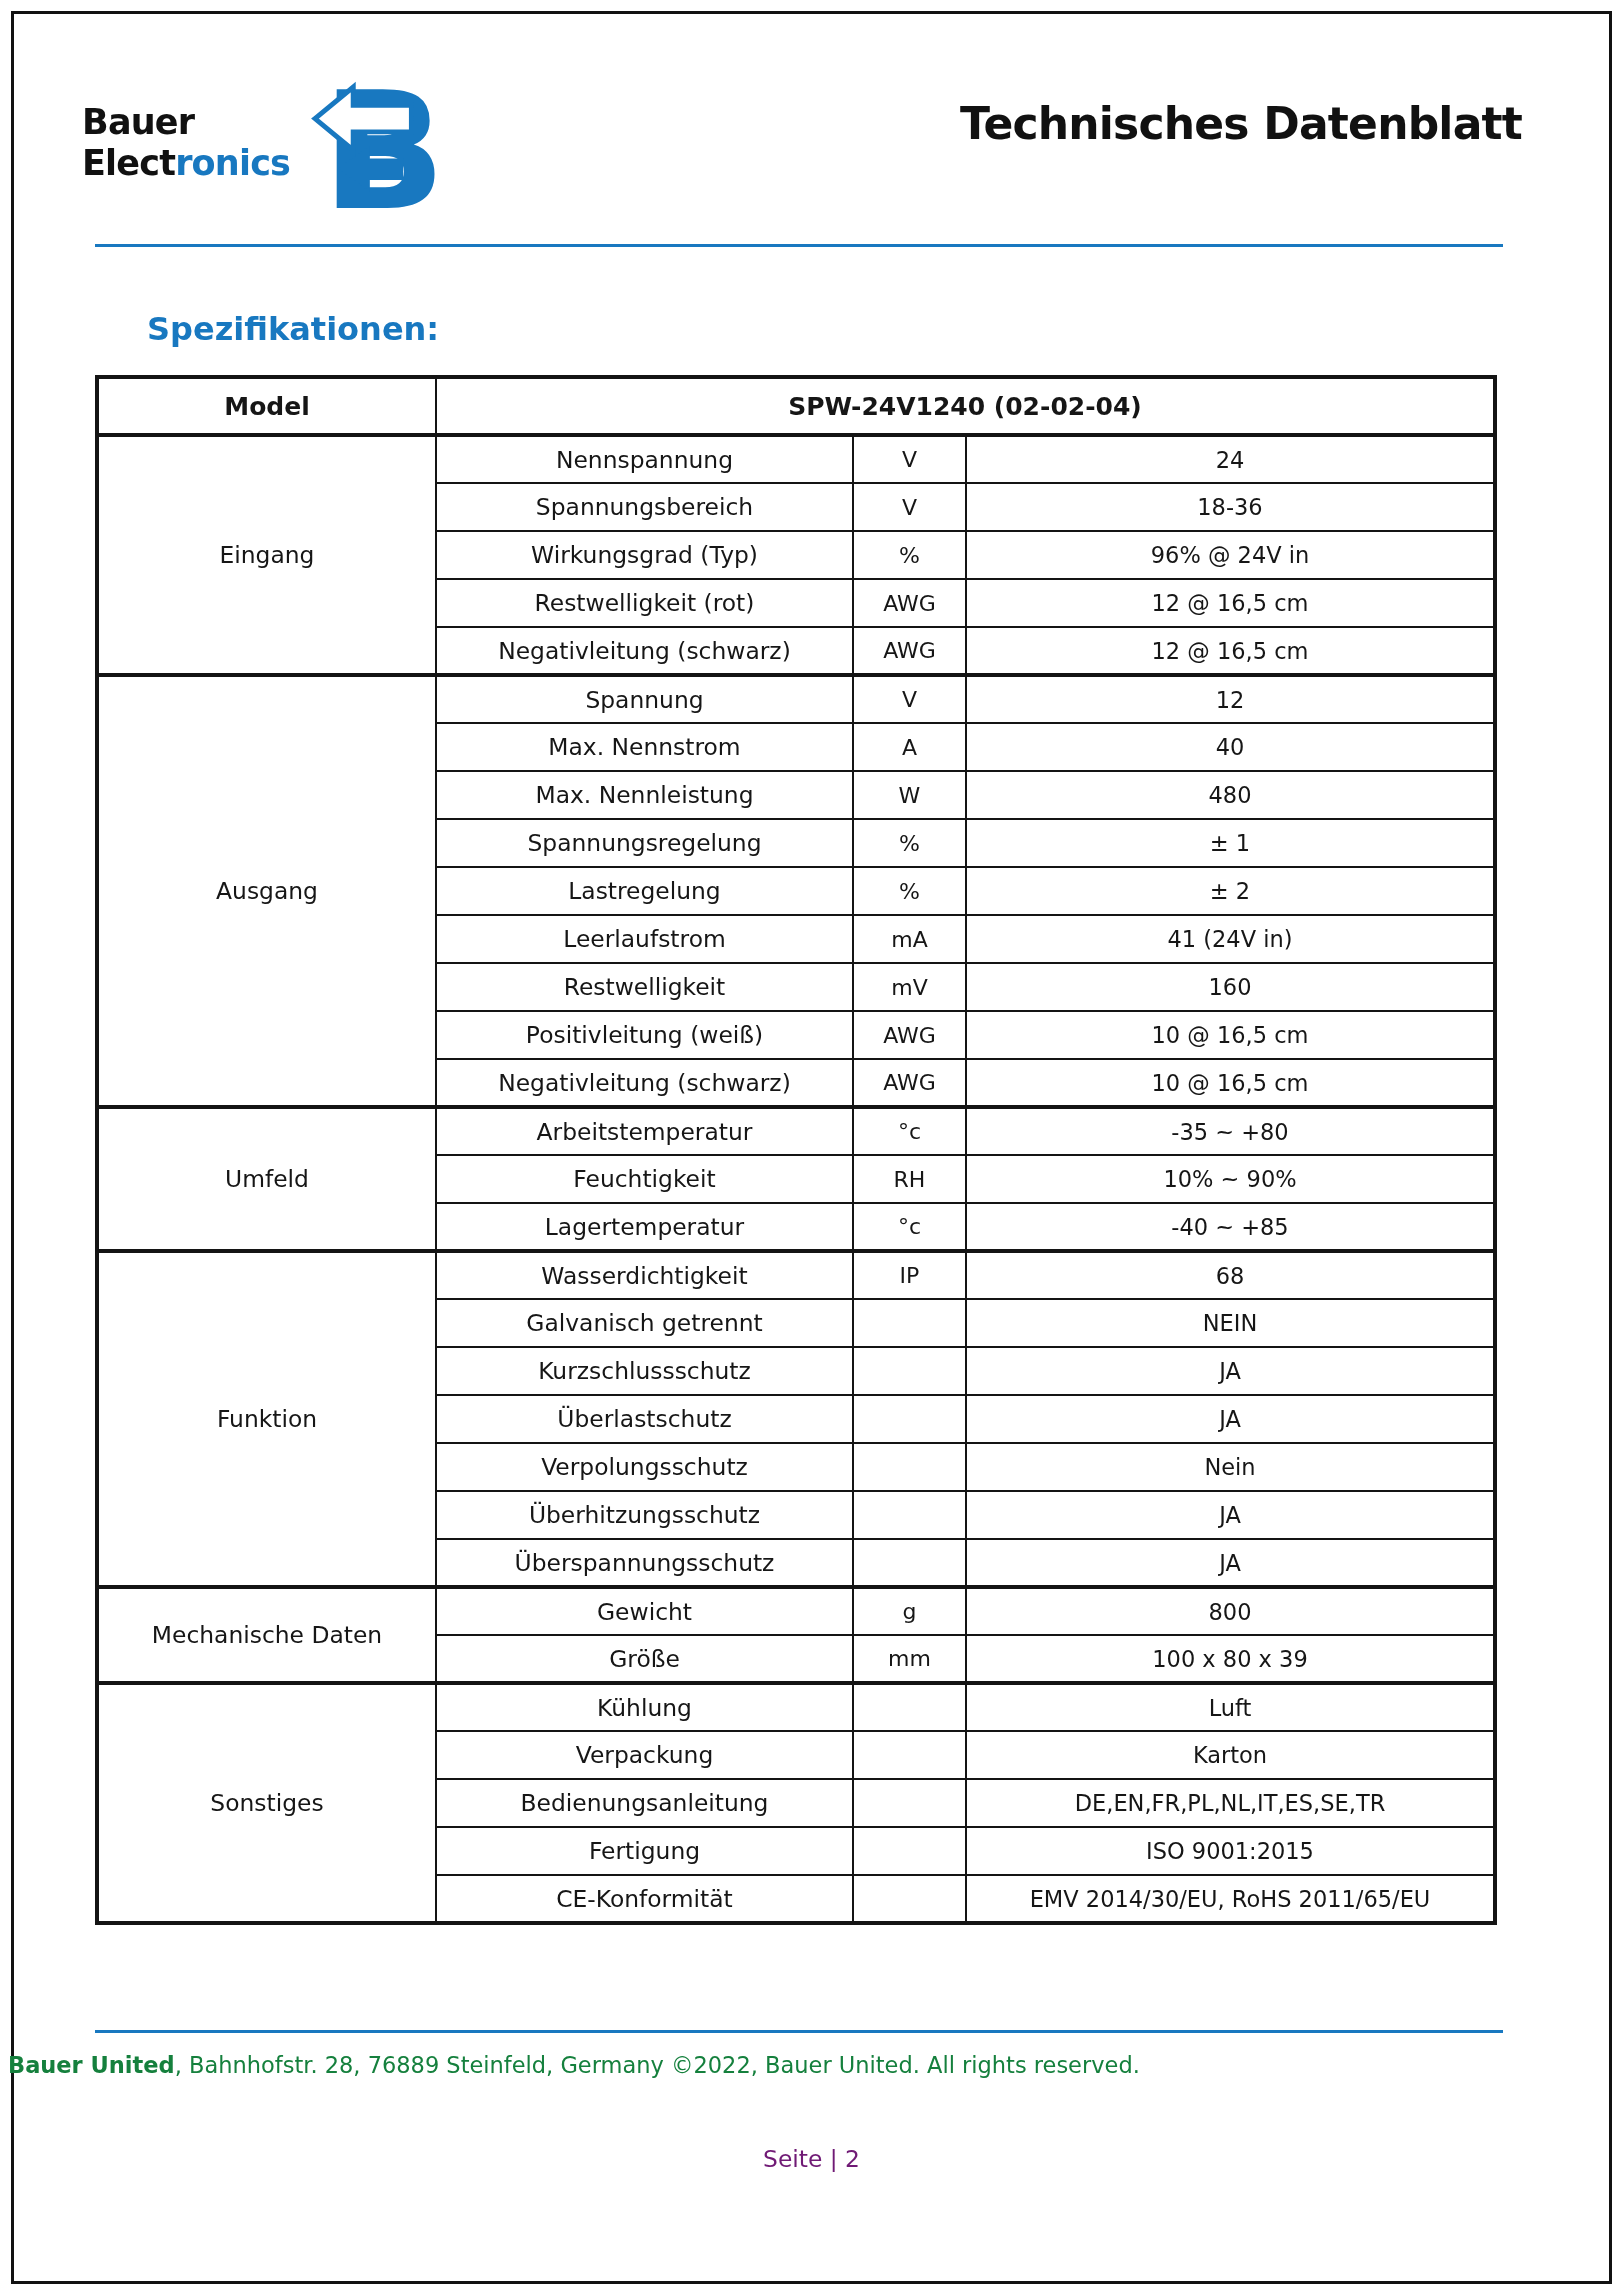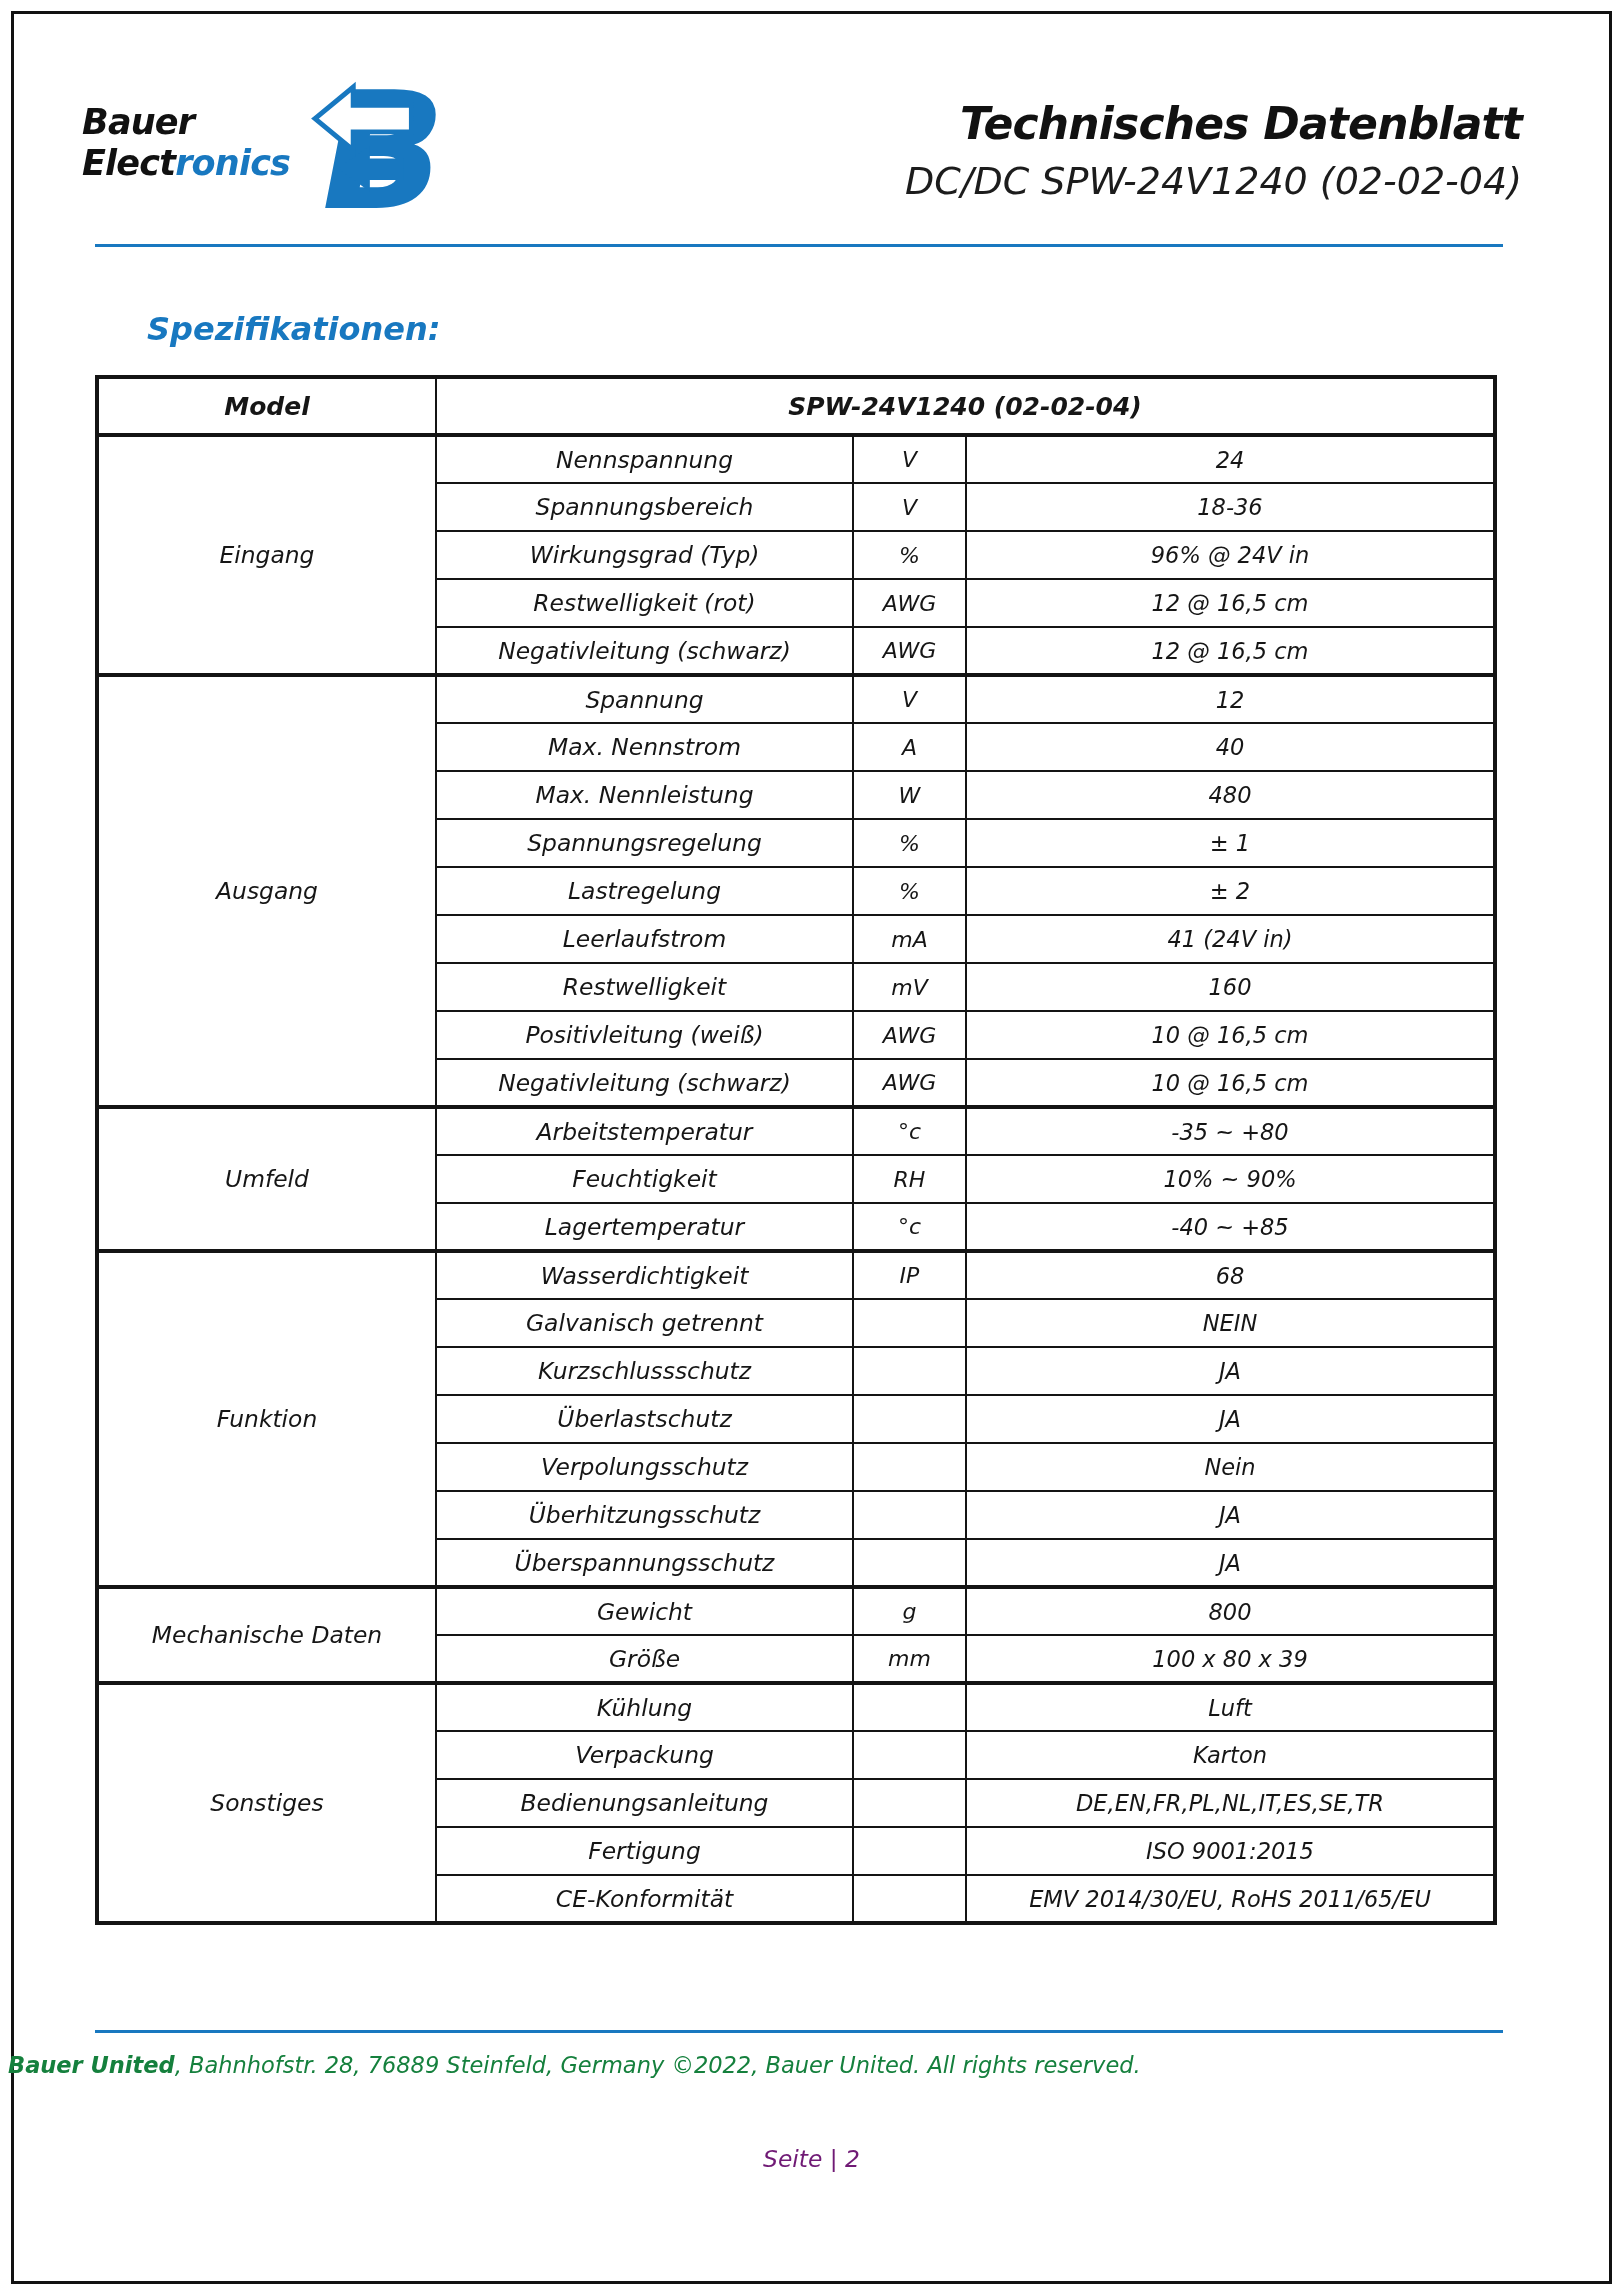--- a/index.html
+++ b/index.html
@@ -7,21 +7,20 @@
     font-family: "DejaVu Sans", "Liberation Sans", sans-serif;
     color: #161616;
     -webkit-font-smoothing: antialiased;
   }
   .page {
     position: relative;
     width: 1623px;
     height: 2295px;
     background: #ffffff;
     overflow: hidden;
-    font-style: italic;
   }
   .frame {
     position: absolute;
     left: 11px; top: 11px; right: 11px; bottom: 11px;
     border: 3.3px solid #111111;
     pointer-events: none;
   }
 
   
   .logo { position: absolute; left: 82px; top: 102px; line-height: 1.18; }
@@ -106,21 +105,20 @@
   </div>
   <div class="logo-mark">
     <svg width="138" height="172" viewBox="0 0 166 206" aria-hidden="true">
       <text x="14" y="172" font-family="DejaVu Sans, sans-serif" font-weight="bold" font-size="196" fill="#1878c0">B</text>
       <polygon points="6,64 52,26 52,48 122,48 122,80 52,80 52,102" fill="#ffffff" stroke="#1878c0" stroke-width="6" stroke-linejoin="miter"></polygon>
       <polygon points="34,124 72,96 72,112 112,112 112,138 72,138 72,152" fill="#1878c0"></polygon>
     </svg>
   </div>
   <div class="title-block">
     <div class="doc-title">Technisches Datenblatt</div>
-    <div class="doc-subtitle">DC/DC SPW-24V1240 (02-02-04)</div>
   </div>
   <div class="rule-blue rule-header"></div>
 
   <div class="spec-heading">Spezifikationen:</div>
 
   <table class="spec">
     <colgroup>
         <col class="c-cat">
         <col class="c-param">
         <col class="c-unit">

